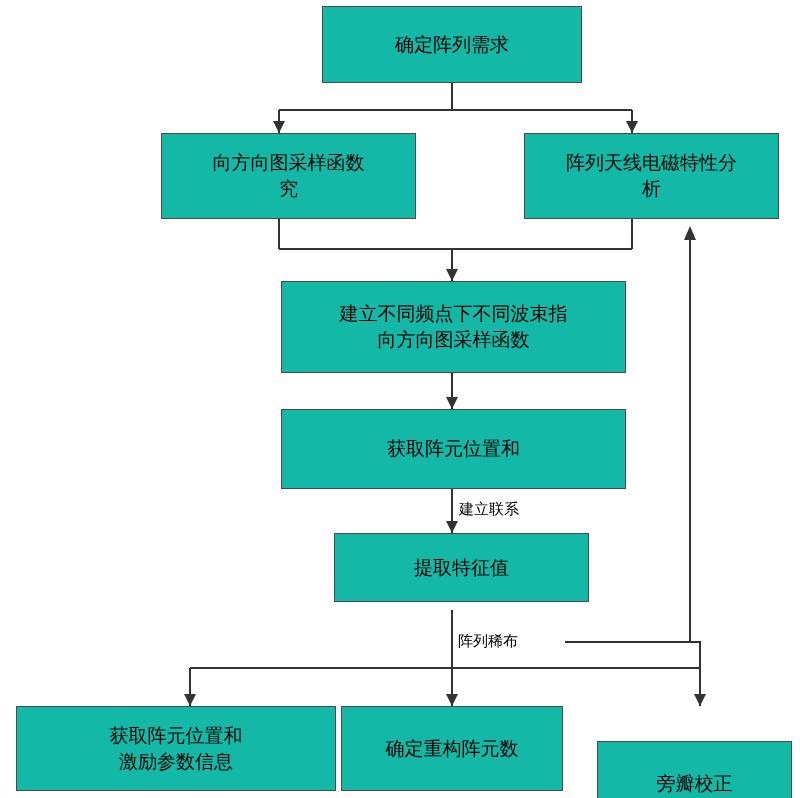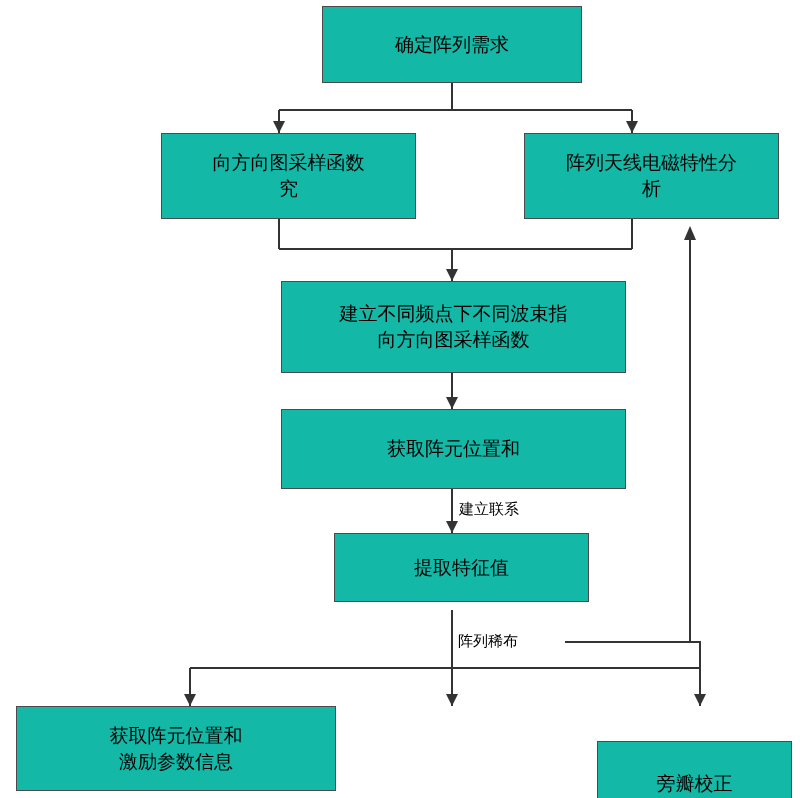--- a/index.html
+++ b/index.html
@@ -116,20 +116,23 @@
 
   <div class="node" style="left:334px; top:533px; width:255px; height:69px;">
     <span>提取特征值</span>
   </div>
 
   <div class="node" style="left:16px; top:706px; width:320px; height:85px;">
     <span>获取阵元位置和
 激励参数信息</span>
   </div>
 
+  <div class="node" style="left:341px; top:706px; width:222px; height:85px;">
+    <span>确定重构阵元数</span>
+  </div>
 
   <div class="node" style="left:597px; top:706px; width:195px; height:85px;margin-top:35px;">
     <span>旁瓣校正</span>
   </div>
 
   <div class="edge-label" style="left:459px; top:500px;">
     <span>建立联系</span>
   </div>
 
   <div class="edge-label" style="left:458px; top:632px;">

